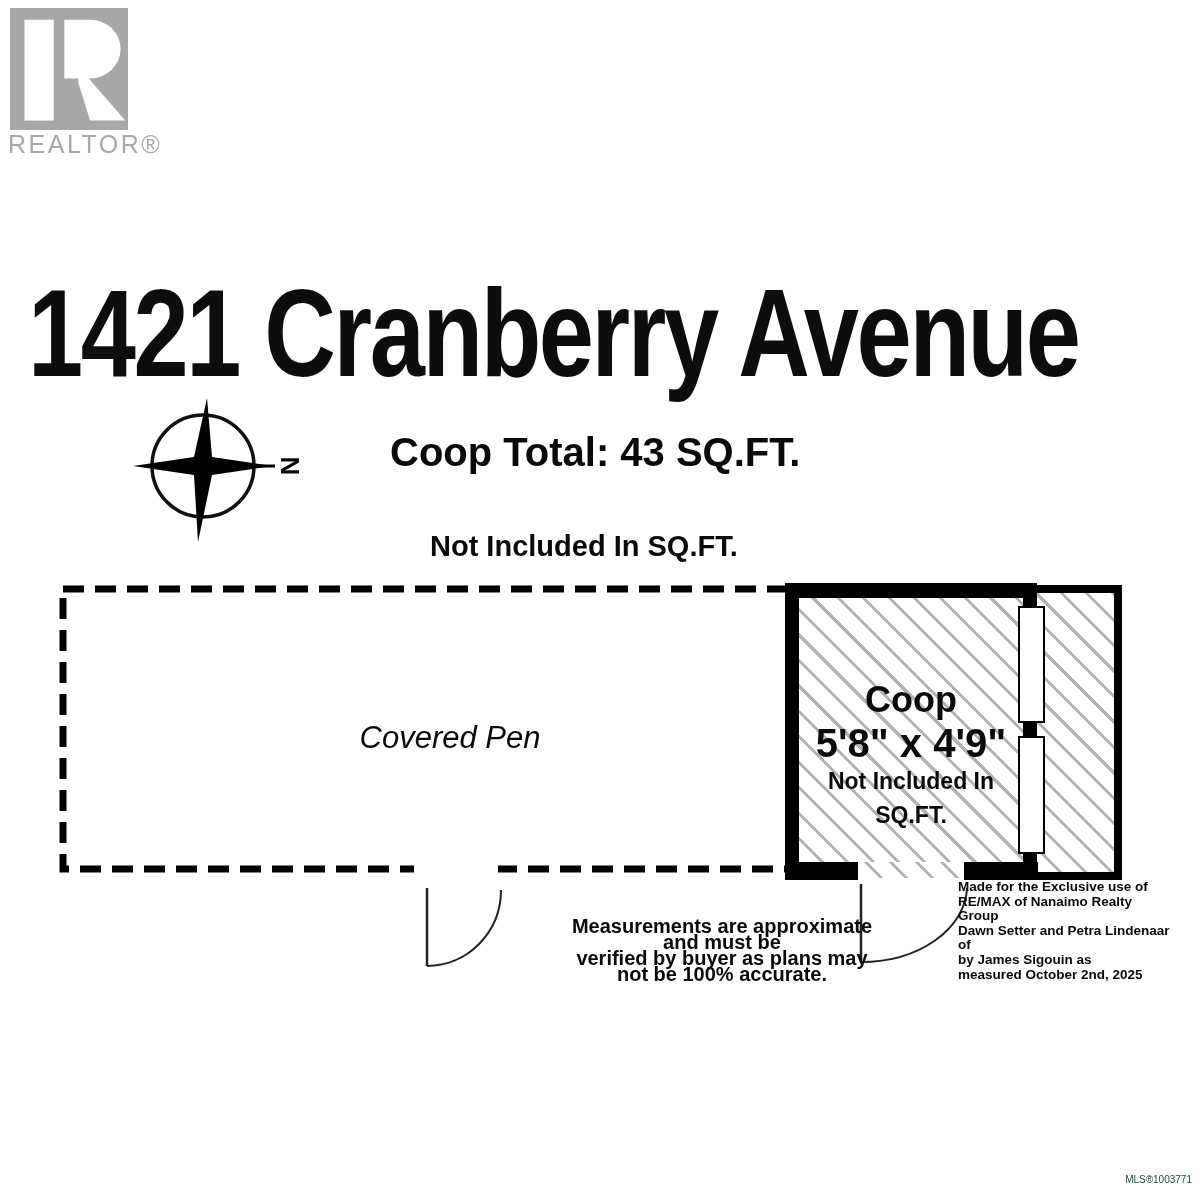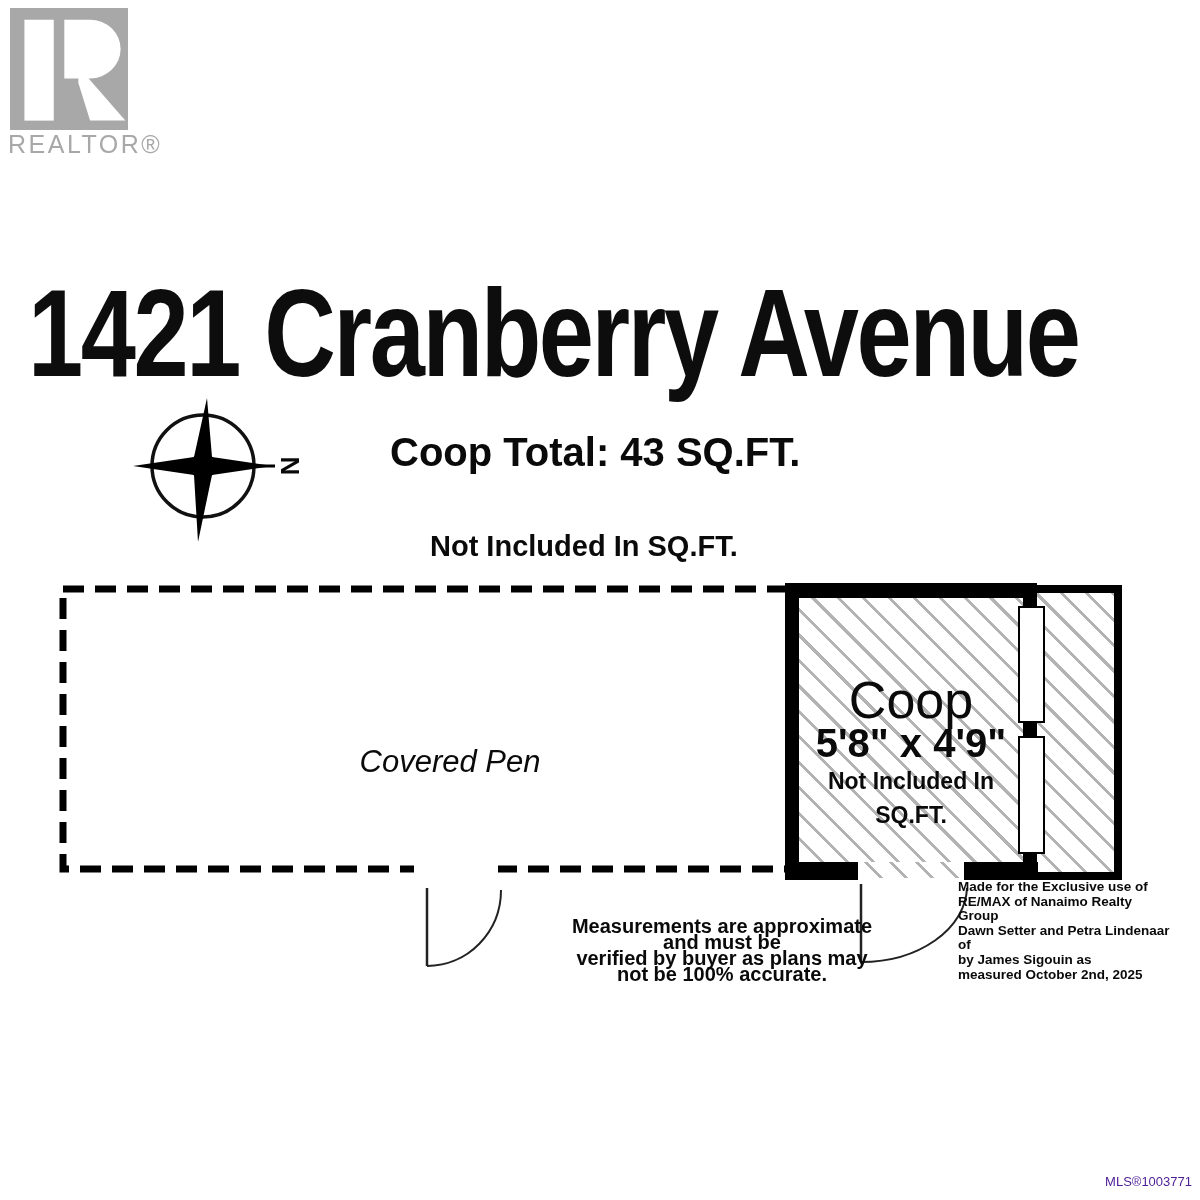--- a/index.html
+++ b/index.html
@@ -27,31 +27,31 @@
     background-image:repeating-linear-gradient(45deg, rgba(0,0,0,0) 0 15px, #b3b3b3 15px 18px);
   }
   .hatch-coop{left:799px;top:598px;width:224px;height:264px;}
   .hatch-gap{left:858px;top:862px;width:106px;height:16px;}
   .hatch-annex{left:1037px;top:593px;width:77px;height:279px;}
 
   
   .plan-svg{left:0;top:0;z-index:5;}
 
   
-  .pen-label{left:330px;top:720px;width:240px;text-align:center;font-size:31px;font-style:italic;font-weight:500;z-index:6;margin-top:24px;}
+  .pen-label{left:330px;top:720px;width:240px;text-align:center;font-size:31px;font-style:italic;font-weight:500;z-index:6;}
   .coop-label-block{left:801px;top:678px;width:220px;text-align:center;z-index:6;}
-  .coop-name{font-size:52px;font-weight:400;line-height:44px;}
+  .coop-name{font-size:36px;font-weight:700;line-height:44px;}
   .coop-dims{font-size:40px;font-weight:700;line-height:42px;}
   .coop-note{font-size:23px;font-weight:700;line-height:34px;}
 
   
   .measure-note{left:562px;top:918px;width:320px;text-align:center;font-size:20px;font-weight:700;line-height:16px;z-index:6;}
   .made-for{left:958px;top:880px;width:218px;font-size:13.5px;font-weight:700;line-height:14.6px;z-index:6;}
 
-  .mls{right:8px;top:1174px;font-size:13px;color:#4c1d95;z-index:6;}
+  .mls{right:8px;top:1174px;font-size:10px;color:#14532d;z-index:6;}
 
   .compass{left:123px;top:388px;z-index:4;}
 </style>
 </head>
 <body>
 
 <div id="canvas">
 
   <div class="abs logo-square">
     <svg width="118" height="122" viewBox="0 0 100 104">

